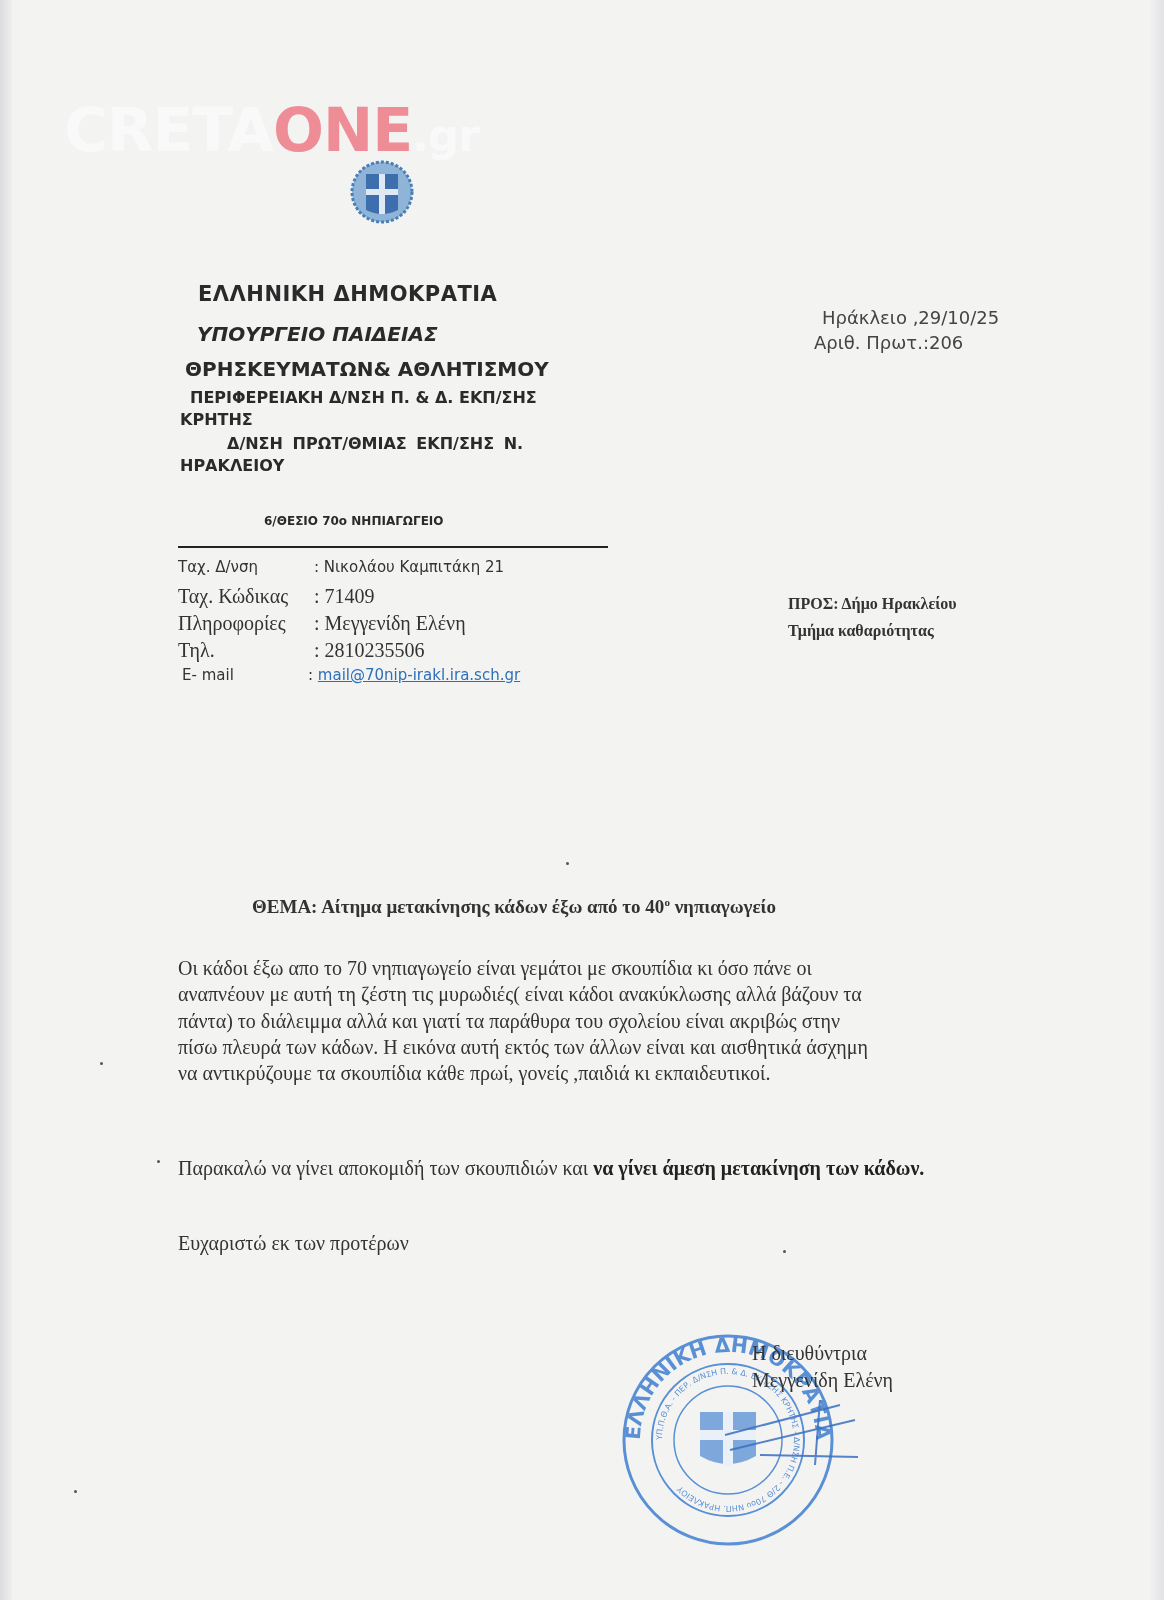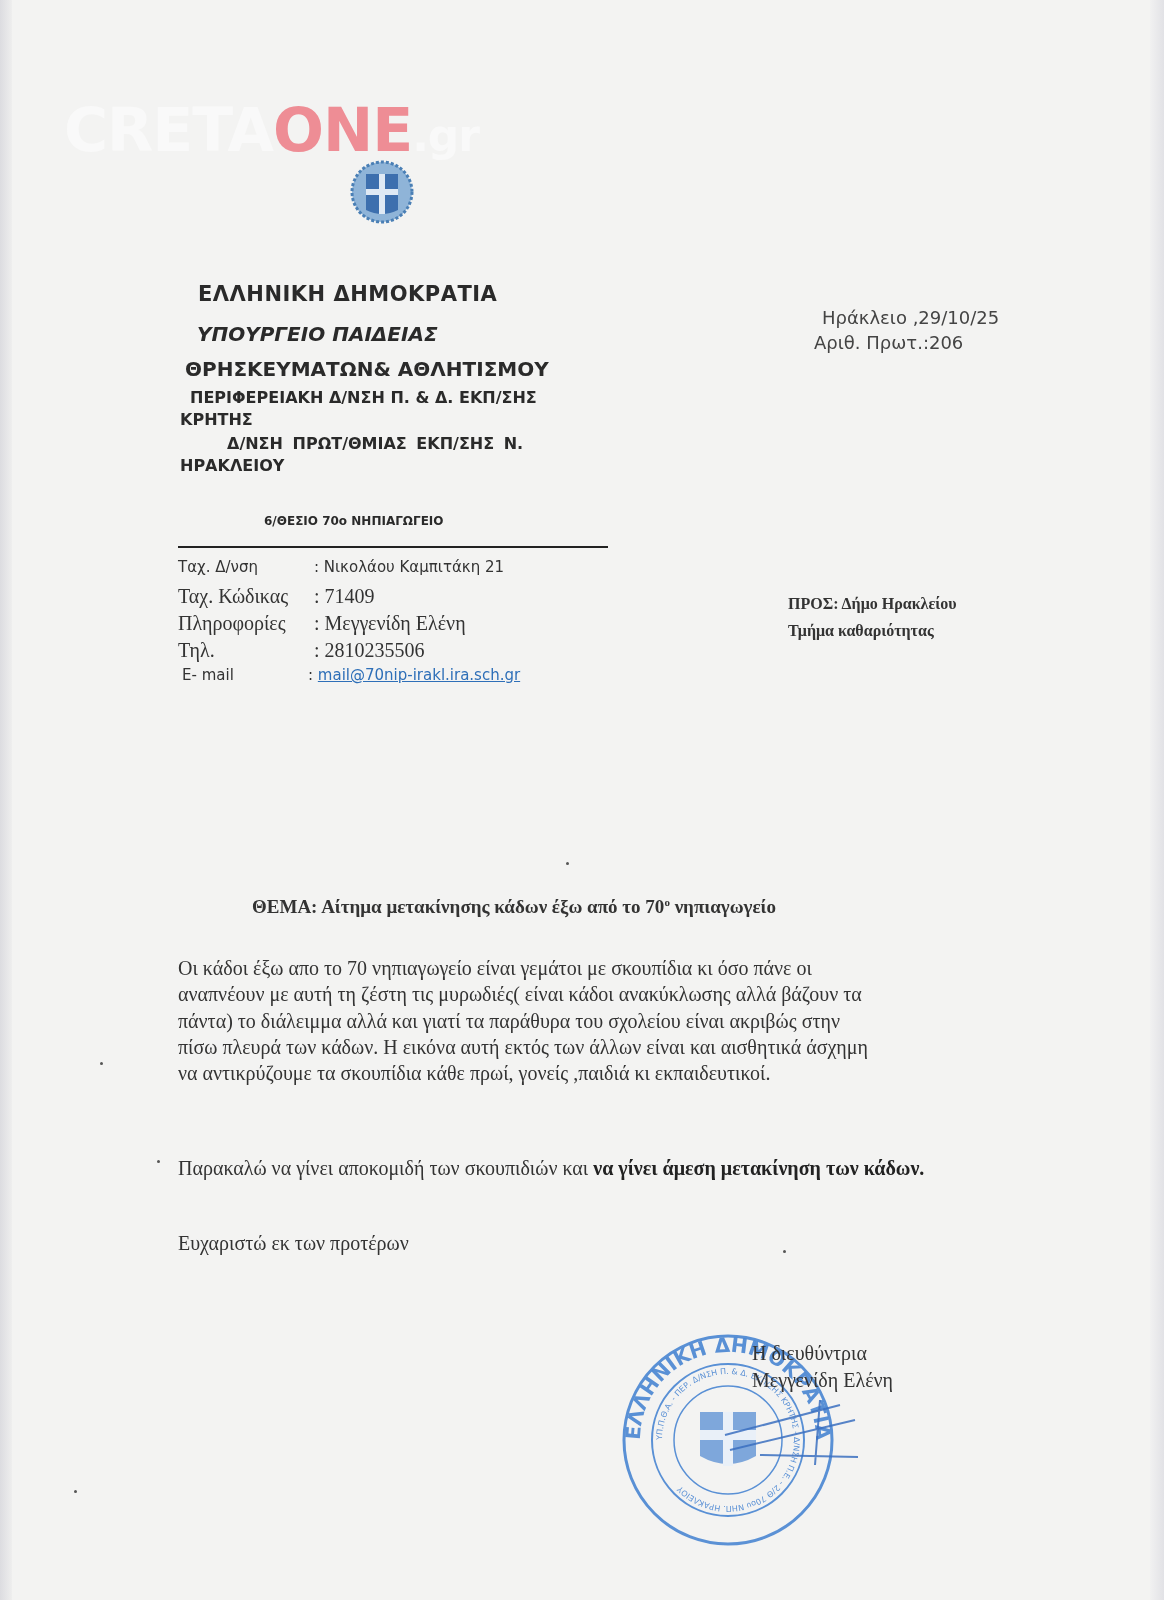--- a/index.html
+++ b/index.html
@@ -121,21 +121,21 @@
     </span>
   </div>
 </div>
 
 <div class="recipient">
   <div>ΠΡΟΣ: Δήμο Ηρακλείου</div>
   <div>Τμήμα καθαριότητας</div>
 </div>
 
 <div class="subject">
-  <span>ΘΕΜΑ: Αίτημα μετακίνησης κάδων έξω από το 70</span><sup>ο</sup><span> νηπιαγωγείο</span>
+  <span>ΘΕΜΑ: Αίτημα μετακίνησης κάδων έξω από το 40</span><sup>ο</sup><span> νηπιαγωγείο</span>
 </div>
 
 <div class="body-text">
   <p>Οι  κάδοι έξω απο το  70 νηπιαγωγείο είναι γεμάτοι με σκουπίδια  κι όσο πάνε οι</p>
   <p>αναπνέουν με αυτή τη ζέστη τις μυρωδιές( είναι κάδοι ανακύκλωσης αλλά βάζουν τα</p>
   <p>πάντα) το διάλειμμα αλλά και γιατί τα παράθυρα του σχολείου  είναι ακριβώς στην</p>
   <p>πίσω πλευρά των κάδων. Η εικόνα αυτή εκτός των άλλων είναι και αισθητικά άσχημη</p>
   <p>να  αντικρύζουμε τα σκουπίδια κάθε πρωί, γονείς ,παιδιά κι εκπαιδευτικοί.</p>
 </div>
 

